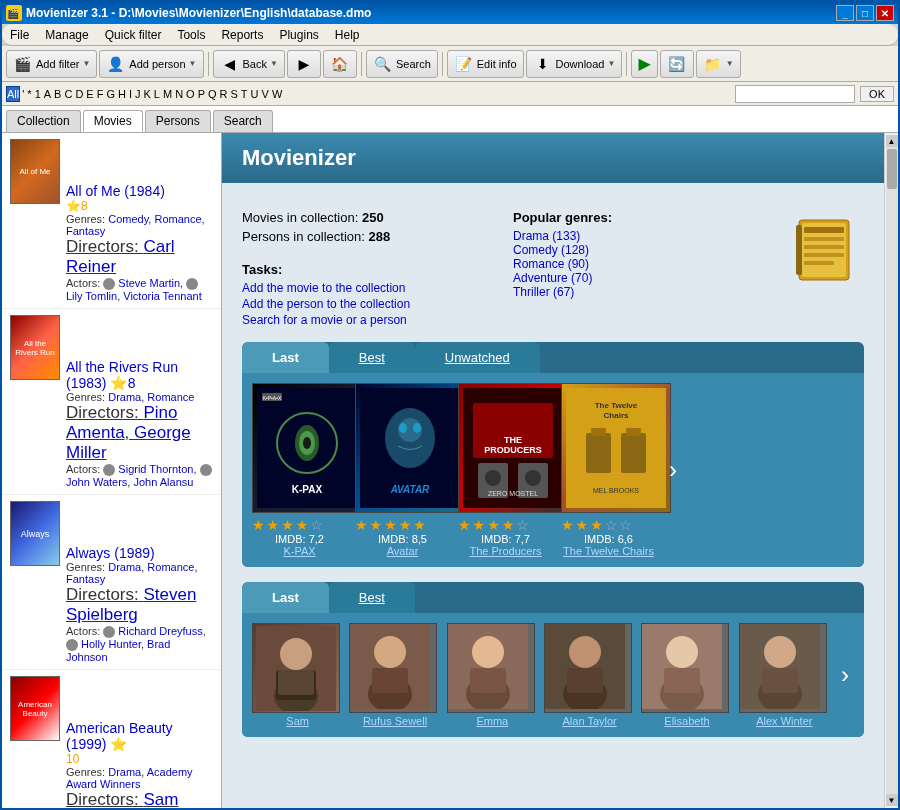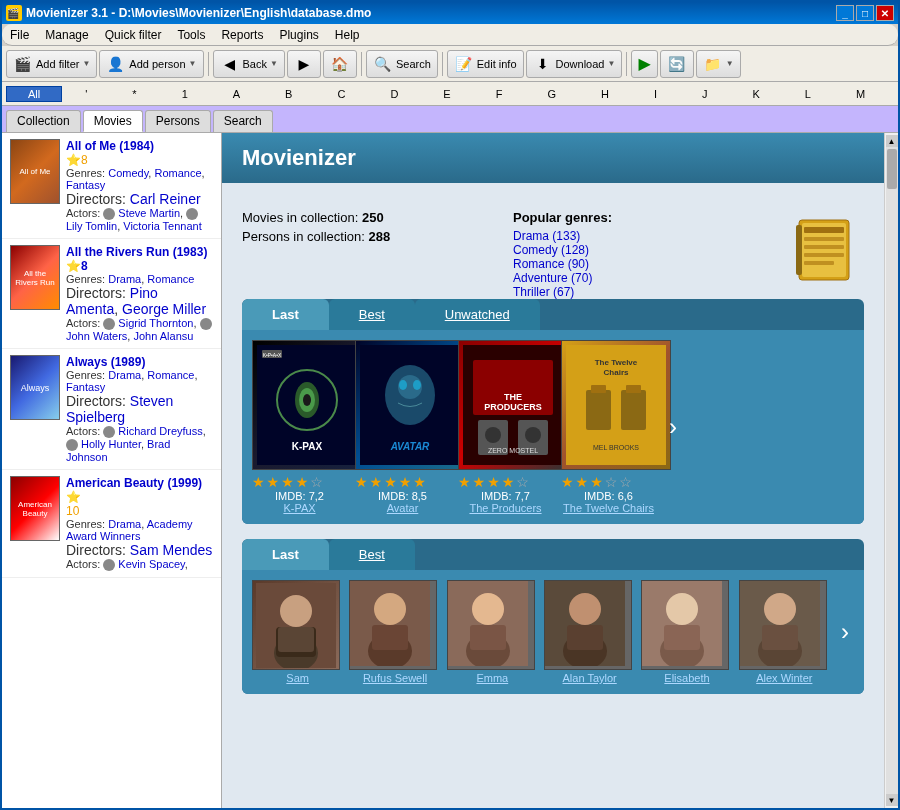--- a/index.html
+++ b/index.html
@@ -20,44 +20,44 @@
 
     
     .toolbar { background: #f0ede5; height: 36px; display: flex; align-items: center; padding: 2px 4px; border-bottom: 1px solid #aaa; gap: 2px; }
     .toolbar-btn { display: flex; align-items: center; gap: 3px; padding: 3px 6px; background: linear-gradient(to bottom, #f5f5f5, #ddd); border: 1px solid #aaa; border-radius: 3px; cursor: pointer; font-size: 11px; height: 28px; }
     .toolbar-sep { width: 1px; height: 24px; background: #aaa; margin: 0 2px; }
     .btn-icon { width: 20px; height: 20px; display: flex; align-items: center; justify-content: center; font-size: 14px; }
     .dropdown-arrow { font-size: 8px; color: #555; }
 
     
     .filter-bar { background: #f0ede5; height: 24px; display: flex; align-items: center; padding: 0 4px; border-bottom: 1px solid #aaa; gap: 1px; }
-    .filter-btn { padding: 1px 21px; font-size: 11px; cursor: pointer; border: 1px solid transparent; }
+    .filter-btn { padding: 1px 0; font-size: 11px; cursor: pointer; border: 1px solid transparent; }
     .filter-btn.active { background: #316ac5; color: white; border: 1px solid #0040a0; }
     .filter-input { margin-left: auto; height: 18px; border: 1px solid #aaa; padding: 0 4px; font-size: 11px; width: 120px; }
     .ok-btn { padding: 1px 8px; font-size: 11px; border: 1px solid #aaa; background: #f0f0f0; cursor: pointer; margin-left: 4px; text-align: right; }
 
     
-    .tabs { display: flex; background: #c4b5fd; border-bottom: 1px solid #aaa; padding-top: 4px; padding-left: 4px; }
+    .tabs { display: flex; background: #ffffff; border-bottom: 1px solid #aaa; padding-top: 4px; padding-left: 4px; }
     .tab { padding: 3px 10px; font-size: 12px; cursor: pointer; border: 1px solid #aaa; border-bottom: none; background: #ddd; margin-right: 2px; border-radius: 3px 3px 0 0; }
     .tab.active { background: white; border-bottom: 1px solid white; z-index: 1; }
 
     
     .main-area { display: flex; flex: 1; overflow: hidden; }
 
     
     .sidebar { width: 220px; background: white; border-right: 1px solid #aaa; overflow-y: auto; overflow-x: hidden; }
     .movie-item { padding: 6px 8px; border-bottom: 1px solid #eee; display: flex; gap: 6px; cursor: pointer; }
     .movie-poster { width: 50px; height: 65px; background: #888; flex-shrink: 0; border: 1px solid #666; overflow: hidden; display: flex; align-items: center; justify-content: center; font-size: 9px; color: white; text-align: center; }
     .movie-info { flex: 1; overflow: hidden; }
-    .movie-title { font-weight: bold; color: #0000cc; font-size: 12px; }
+    .movie-title { font-weight: normal; color: #0000cc; font-size: 14px; margin-top: 44px; }
     .movie-title a { color: #0000cc; text-decoration: none; }
     .star-rating { color: #f0a000; font-size: 12px; }
     .movie-genres { font-size: 11px; color: #333; }
     .movie-genres a { color: #0000cc; text-decoration: none; }
-    .movie-directors { font-size: 14px; color: #333; }
+    .movie-directors { font-size: 17px; color: #333; text-decoration: underline; }
     .movie-directors a { color: #0000cc; text-decoration: none; }
     .movie-actors { font-size: 11px; color: #333; }
     .movie-actors a { color: #0000cc; text-decoration: none; }
     .actor-icon { width: 12px; height: 12px; background: #888; border-radius: 50%; display: inline-block; vertical-align: middle; }
 
     
     .content-panel { flex: 1; background: #e0e8f0; overflow-y: auto; padding: 0; }
 
     
     .movienizer-header { background: linear-gradient(to bottom, #3a8ab0, #2a6a8a); color: white; padding: 12px 20px; font-size: 22px; font-weight: bold; margin-bottom: 0; }
@@ -293,20 +293,26 @@
             <div class="col-left">
               <div class="stats-row">
                 <span>Movies in collection:</span>
                 <strong>250</strong>
               </div>
               <div class="stats-row">
                 <span>Persons in collection:</span>
                 <strong>288</strong>
               </div>
               <br>
+              <div class="tasks-section">
+                <div class="tasks-label">Tasks:</div>
+                <a class="task-link" href="#">Add the movie to the collection</a>
+                <a class="task-link" href="#">Add the person to the collection</a>
+                <a class="task-link" href="#">Search for a movie or a person</a>
+              </div>
             </div>
             <div style="flex:1">
               <div class="popular-genres">Popular genres:</div>
               <a class="genre-link" href="#">Drama (133)</a>
               <a class="genre-link" href="#">Comedy (128)</a>
               <a class="genre-link" href="#">Romance (90)</a>
               <a class="genre-link" href="#">Adventure (70)</a>
               <a class="genre-link" href="#">Thriller (67)</a>
             </div>
             <div style="width:80px; display:flex; align-items:flex-start; justify-content:center; padding-top:5px;">

